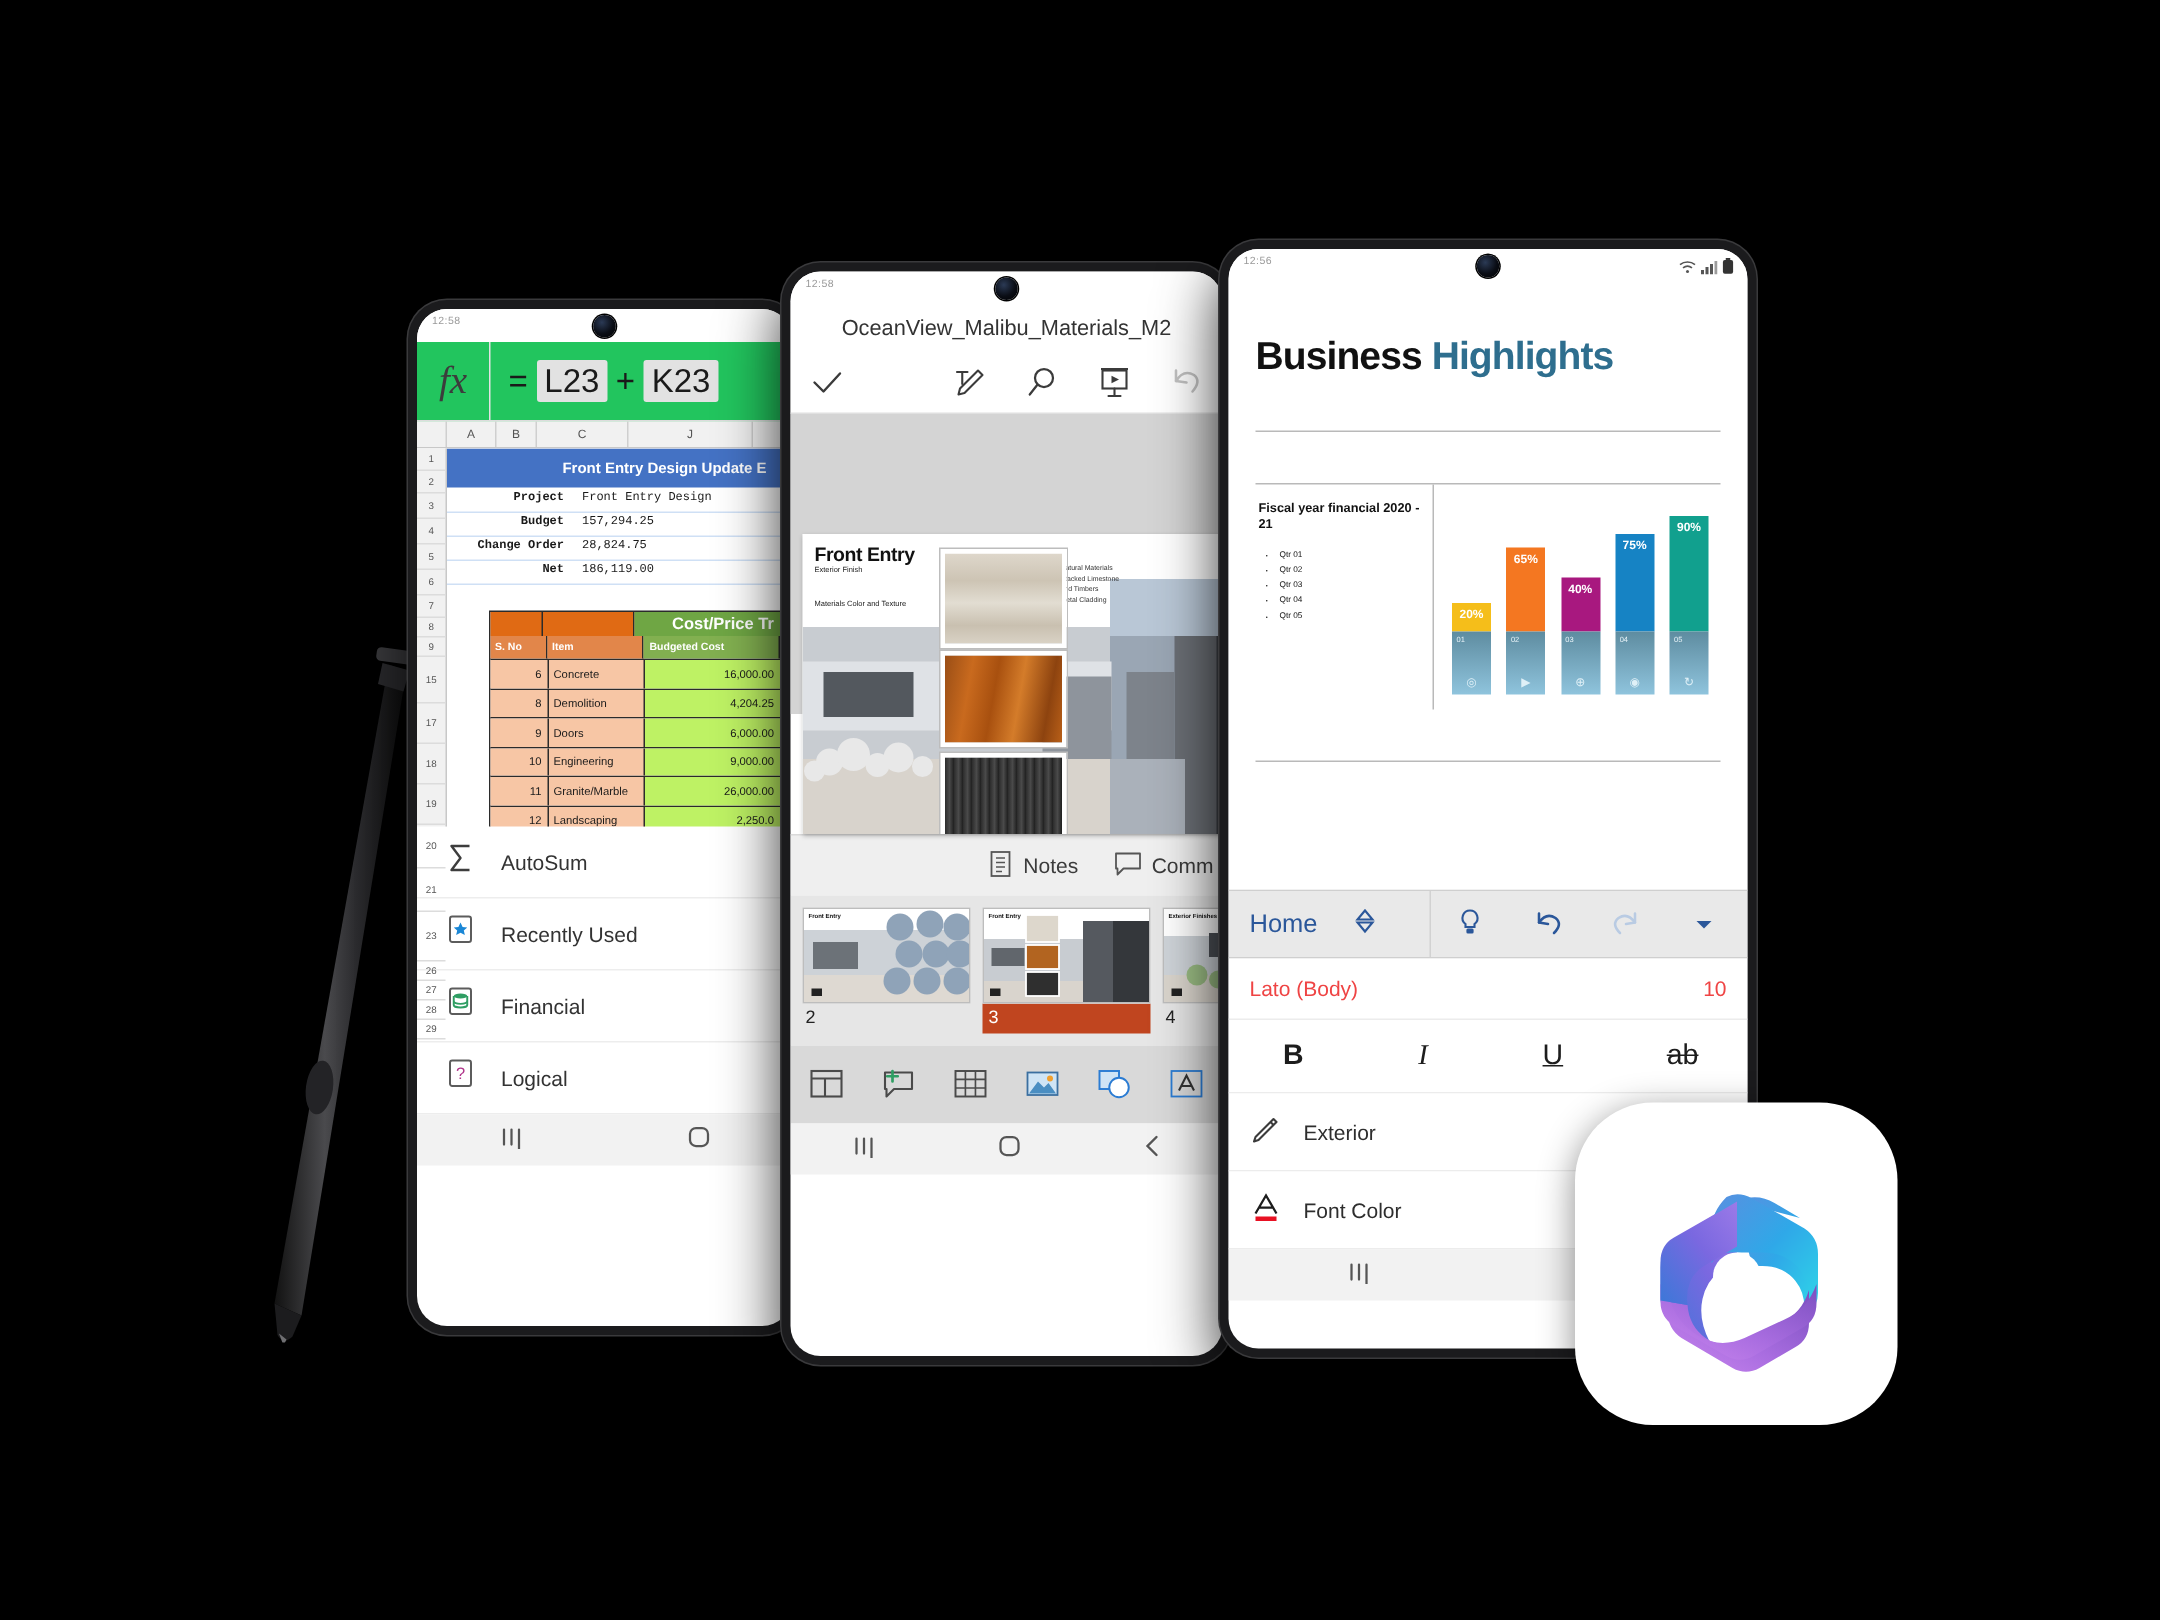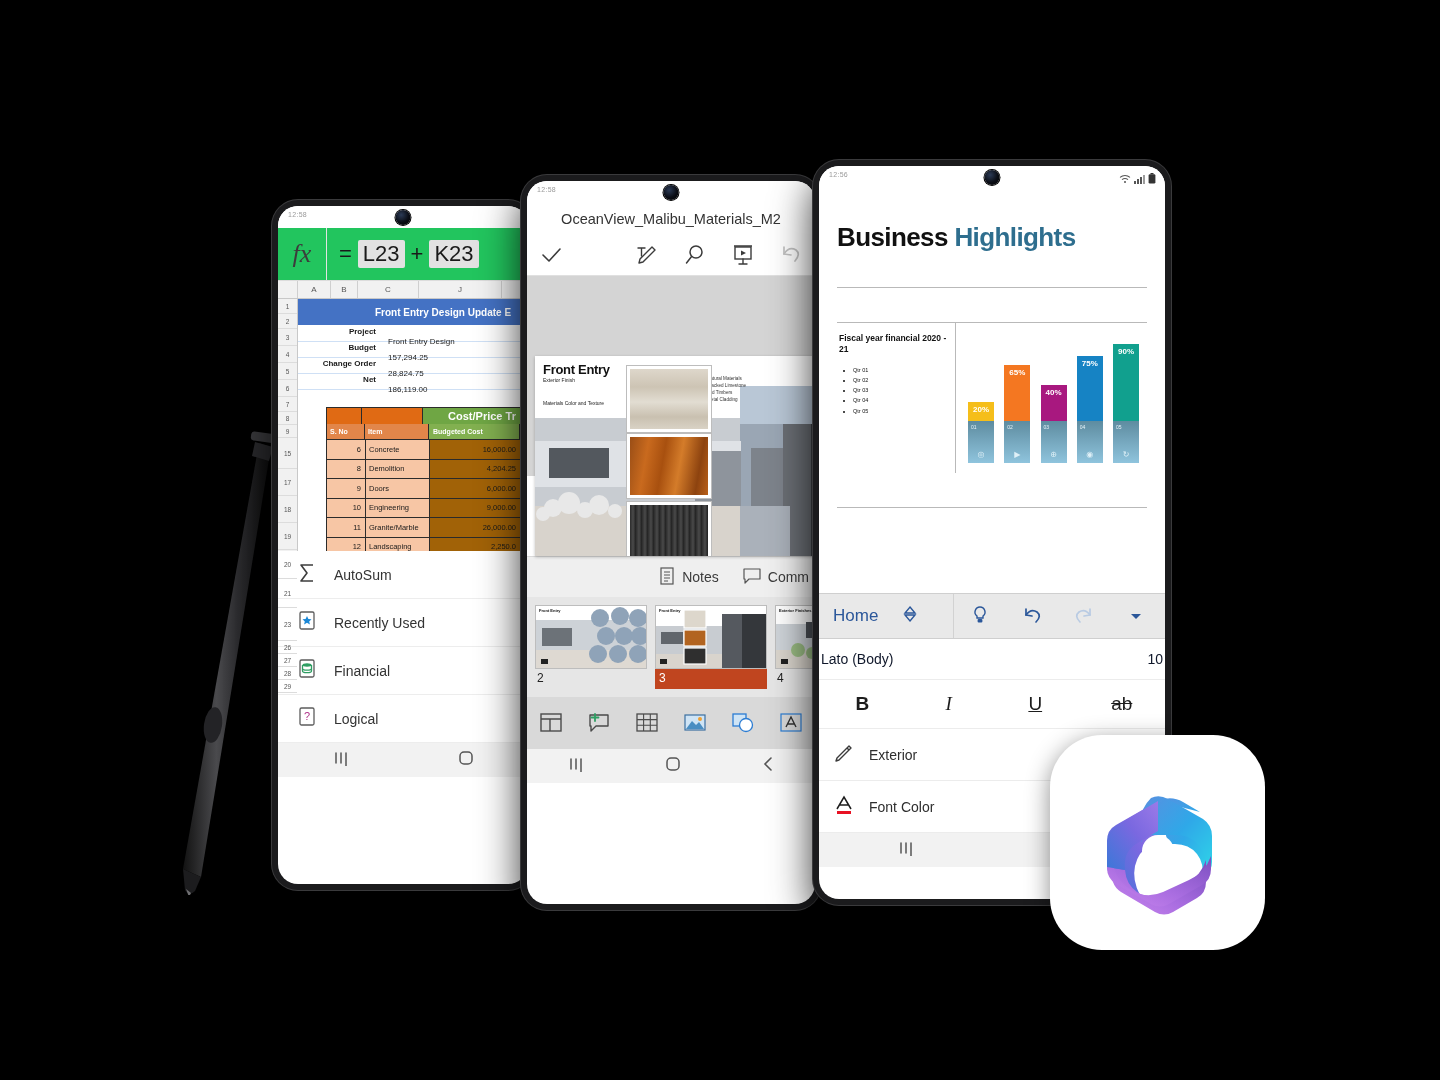--- a/index.html
+++ b/index.html
@@ -38,36 +38,36 @@
   .xl-colhdr div{border-right:1px solid #cfcfcf;display:flex;align-items:center;justify-content:center;}
   .xl-grid{position:relative;background:#fff;height:252px;display:flex;font-size:7px;}
   .xl-rowhdr{width:19px;background:#f1f1f1;border-right:1px solid #c8c8c8;}
   .xl-rowhdr div{border-bottom:1px solid #dcdcdc;display:flex;align-items:center;justify-content:center;
                  font-size:6.5px;color:#555;}
   .xl-sheet{flex:1;position:relative;overflow:hidden;}
   .xl-title{position:absolute;left:0;right:0;top:0;height:26px;background:#4472c4;color:#fff;
             display:flex;align-items:center;justify-content:center;font-size:10px;font-weight:600;
             white-space:nowrap;padding-left:60px;}
   .xl-kv{position:absolute;left:0;right:0;height:14px;display:flex;font-size:8px;color:#1a1a1a;
-         border-bottom:1px solid #cfe0f5;}
+         border-bottom:1px solid #cfe0f5;font-family:Liberation Mono, monospace;}
   .xl-kv .k{width:78px;text-align:right;font-weight:700;padding-right:4px;}
-  .xl-kv .v{padding-left:8px;margin-top:10px;}
+  .xl-kv .v{padding-left:8px;}
   .xl-tbl{position:absolute;left:28px;top:108px;right:-14px;border:1px solid #2b2b2b;}
   .xl-th1{display:flex;height:16px;}
   .xl-th1 .o{background:#e06a14;border-right:1px solid #2b2b2b;}
   .xl-th1 .g{background:#6fa644;color:#fff;font-size:11px;font-weight:700;display:flex;align-items:center;
              justify-content:center;flex:1;}
   .xl-th2{display:flex;height:15px;font-size:7px;color:#fff;font-weight:600;}
   .xl-th2 .o{background:#e2864a;border-right:1px solid #2b2b2b;display:flex;align-items:center;padding-left:3px;}
   .xl-th2 .g{background:#82b050;display:flex;align-items:center;padding-left:4px;border-right:1px solid #2b2b2b;}
   .xl-row{display:flex;height:18.5px;font-size:7.5px;color:#1a1a1a;border-top:1px solid #2b2b2b;}
   .xl-row .c-no{width:34px;background:#f7c6a5;border-right:1px solid #2b2b2b;display:flex;align-items:center;
                 justify-content:flex-end;padding-right:4px;}
   .xl-row .c-item{width:60px;background:#f7c6a5;border-right:1px solid #2b2b2b;display:flex;align-items:center;padding-left:3px;}
-  .xl-row .c-cost{width:86px;background:#a16207;border-right:1px solid #2b2b2b;display:flex;align-items:center;
+  .xl-row .c-cost{width:86px;background:#bef264;border-right:1px solid #2b2b2b;display:flex;align-items:center;
                   justify-content:flex-end;padding-right:4px;}
   .xl-row .c-fc{flex:1;background:#e2efda;}
   .xl-selcirc{position:absolute;left:222px;top:306px;width:21px;height:21px;border:2.5px solid #fff;
               border-radius:50%;background:#fff;box-shadow:0 0 0 2px #217346 inset;z-index:20;}
   .xl-bluebar{position:absolute;left:0;right:0;height:22px;background:#4472c4;}
   .xl-ribbon{height:36px;background:#e3e3e3;display:flex;align-items:center;border-bottom:1px solid #cdcdcd;}
   .xl-ribbon .tabname{color:#217346;font-size:15px;padding-left:14px;flex:1;}
   .xl-ribbon .ic{width:42px;display:flex;align-items:center;justify-content:center;}
   .xl-list{background:#fff;}
   .xl-li{height:47px;display:flex;align-items:center;border-bottom:1px solid #ededed;padding-left:18px;gap:16px;}
@@ -121,22 +121,22 @@
   .bar .top{display:flex;align-items:flex-start;justify-content:center;color:#fff;font-weight:700;font-size:8px;
             padding-top:3px;}
   .bar .base{height:42px;background:linear-gradient(180deg,#5e8ca0 0%,#8fc4dd 100%);position:relative;}
   .bar .base .n{position:absolute;left:3px;top:3px;font-size:5px;color:#e8f3f8;}
   .bar .base .g{position:absolute;left:50%;bottom:4px;transform:translateX(-50%);font-size:8px;color:#dff0f7;}
   .w-ribbon{height:44px;background:#e9e9e9;display:flex;align-items:center;border-top:1px solid #cfcfcf;
             border-bottom:1px solid #cfcfcf;}
   .w-ribbon .tab{color:#2b579a;font-size:17px;padding-left:14px;display:flex;align-items:center;gap:25px;
                  width:120px;border-right:1px solid #d2d2d2;height:100%;}
   .w-ribbon .ic{width:52px;display:flex;align-items:center;justify-content:center;}
-  .w-fontrow{height:40px;display:flex;align-items:center;justify-content:space-between;padding:0 2px;
-             border-bottom:1px solid #ececec;background:#fff;font-size:14px;color:#0f172a;}
+  .w-fontrow{height:40px;display:flex;align-items:center;justify-content:space-between;padding:0 14px;
+             border-bottom:1px solid #ececec;background:#fff;font-size:14px;color:#ef4444;}
   .w-style{height:48px;display:flex;align-items:center;background:#fff;border-bottom:1px solid #ececec;}
   .w-style div{flex:1;text-align:center;font-size:19px;color:#1d1d1d;}
   .w-li{height:51px;display:flex;align-items:center;gap:14px;padding-left:14px;background:#fff;
         border-bottom:1px solid #ececec;font-size:14px;color:#2e2e2e;}
 
   
   .m365{position:absolute;left:1050px;top:735px;width:215px;height:215px;border-radius:52px;background:#fff;
         box-shadow:0 6px 24px rgba(0,0,0,.45);display:flex;align-items:center;justify-content:center;z-index:60;}
 </style>
 </head>

